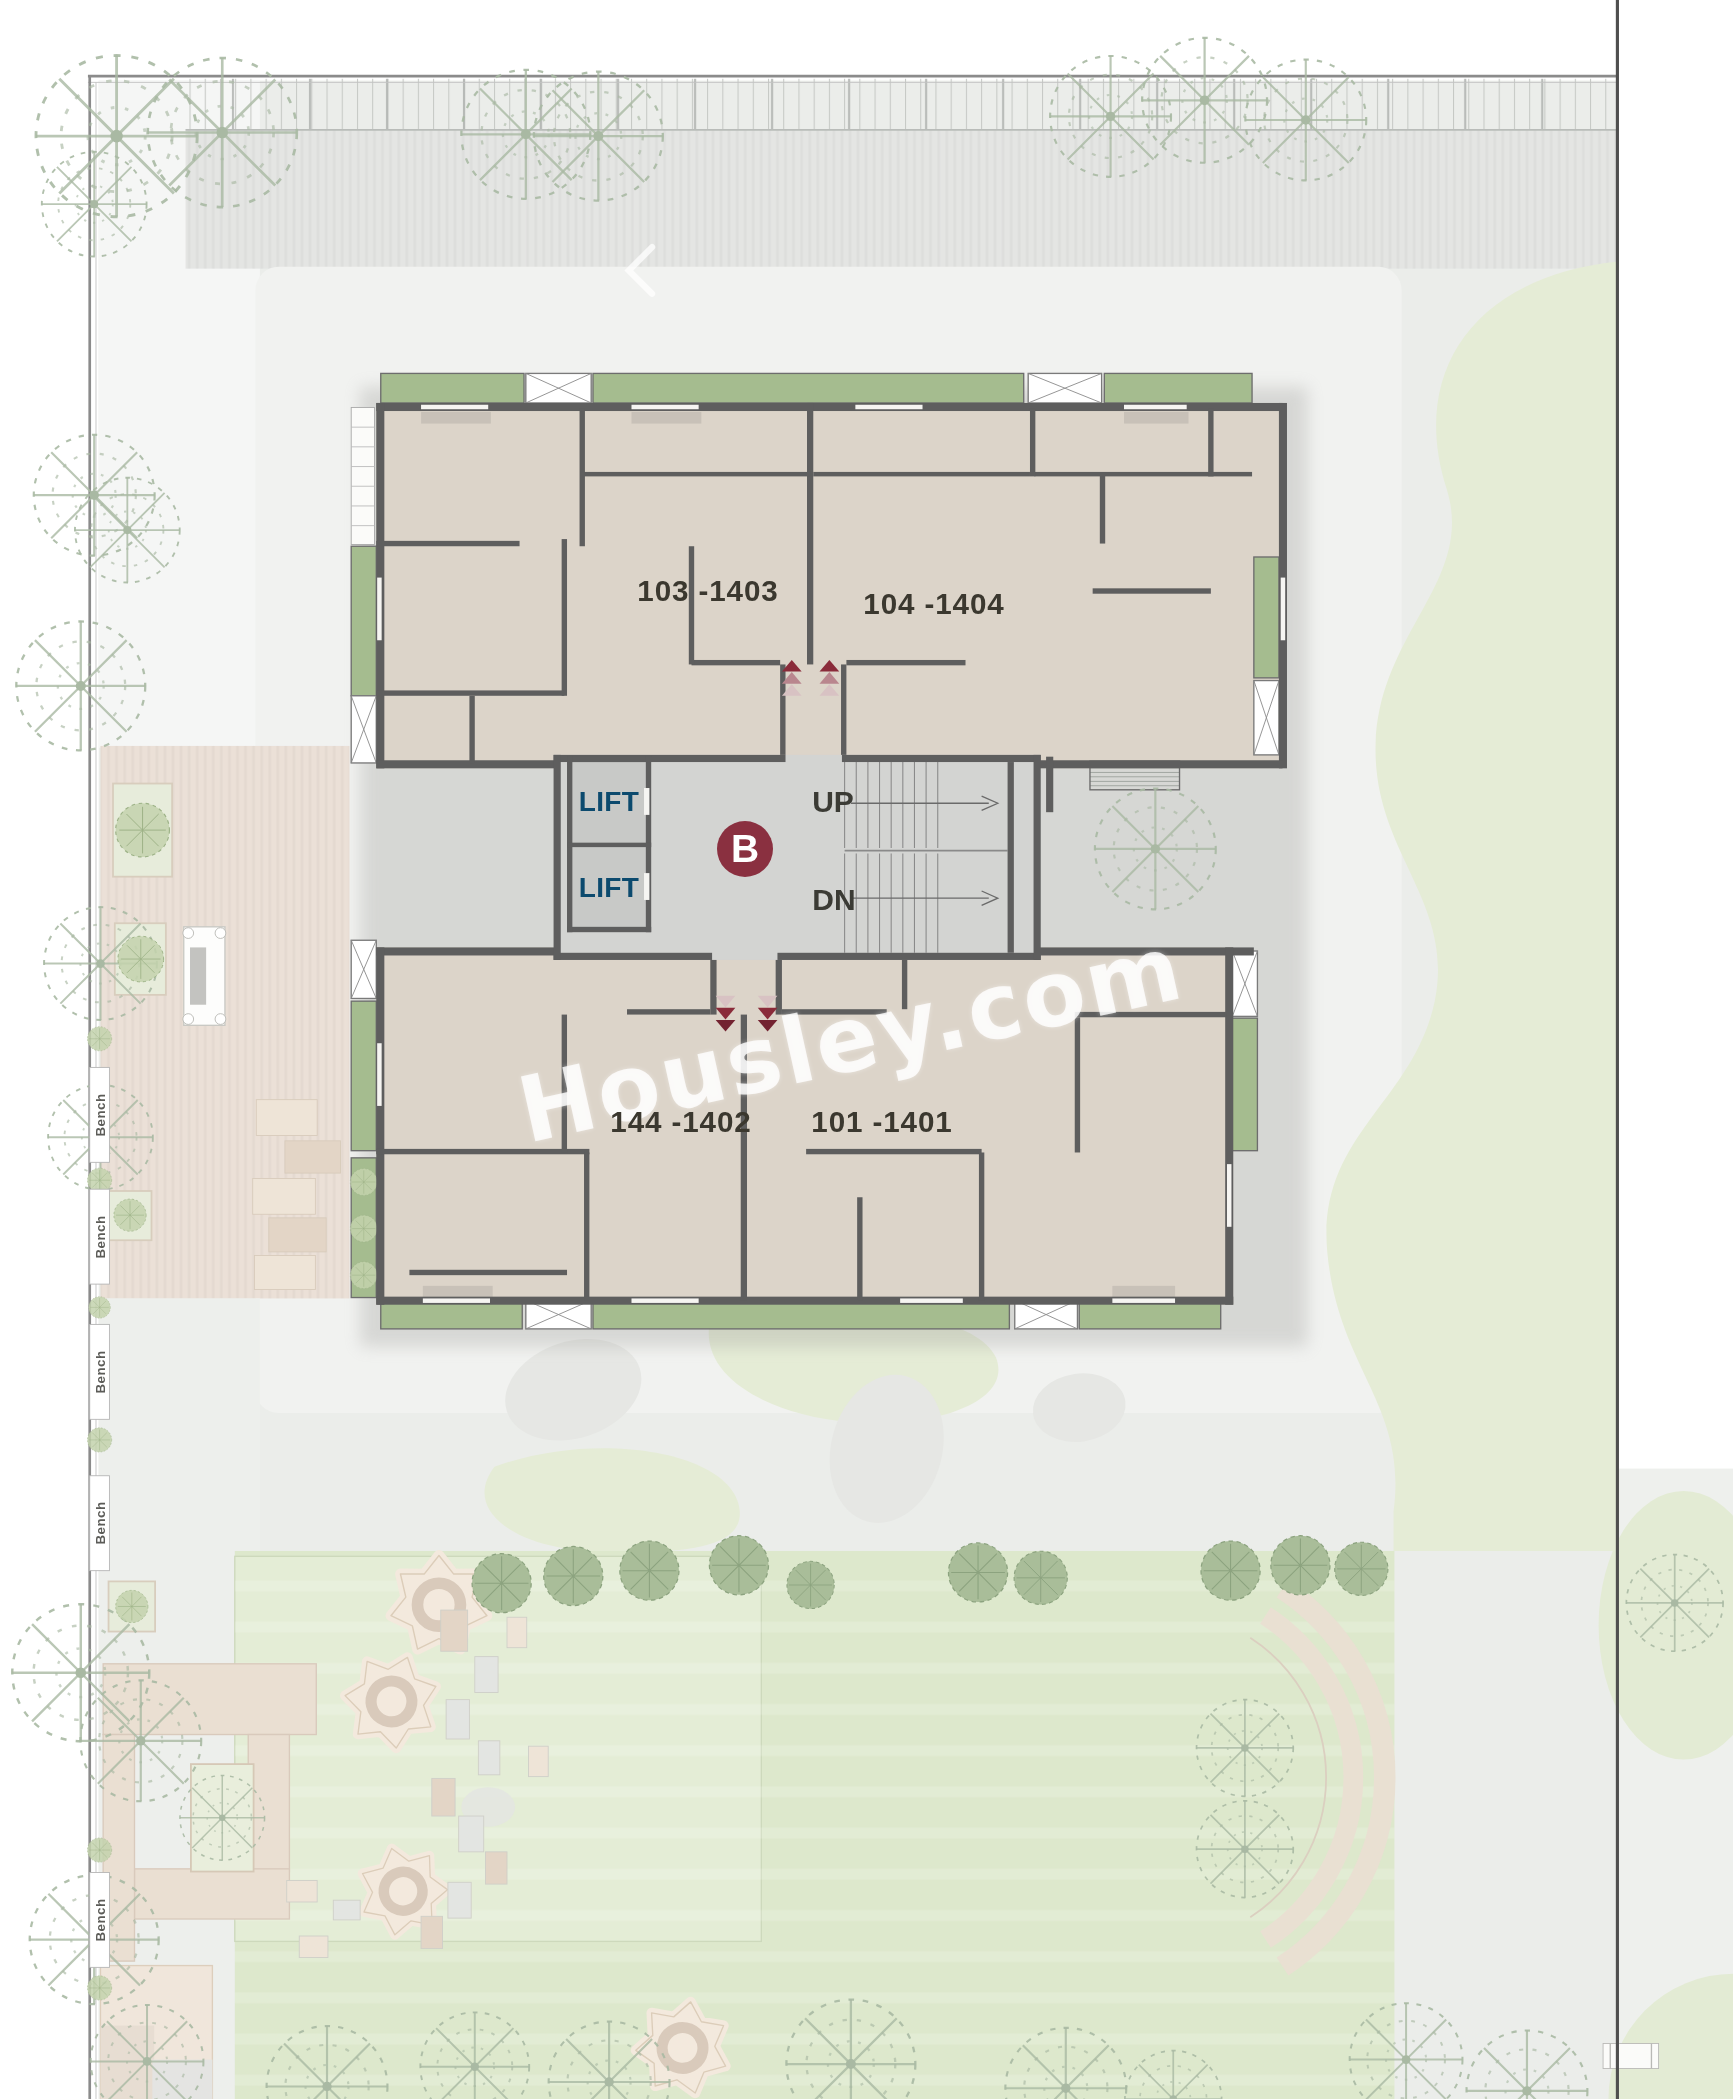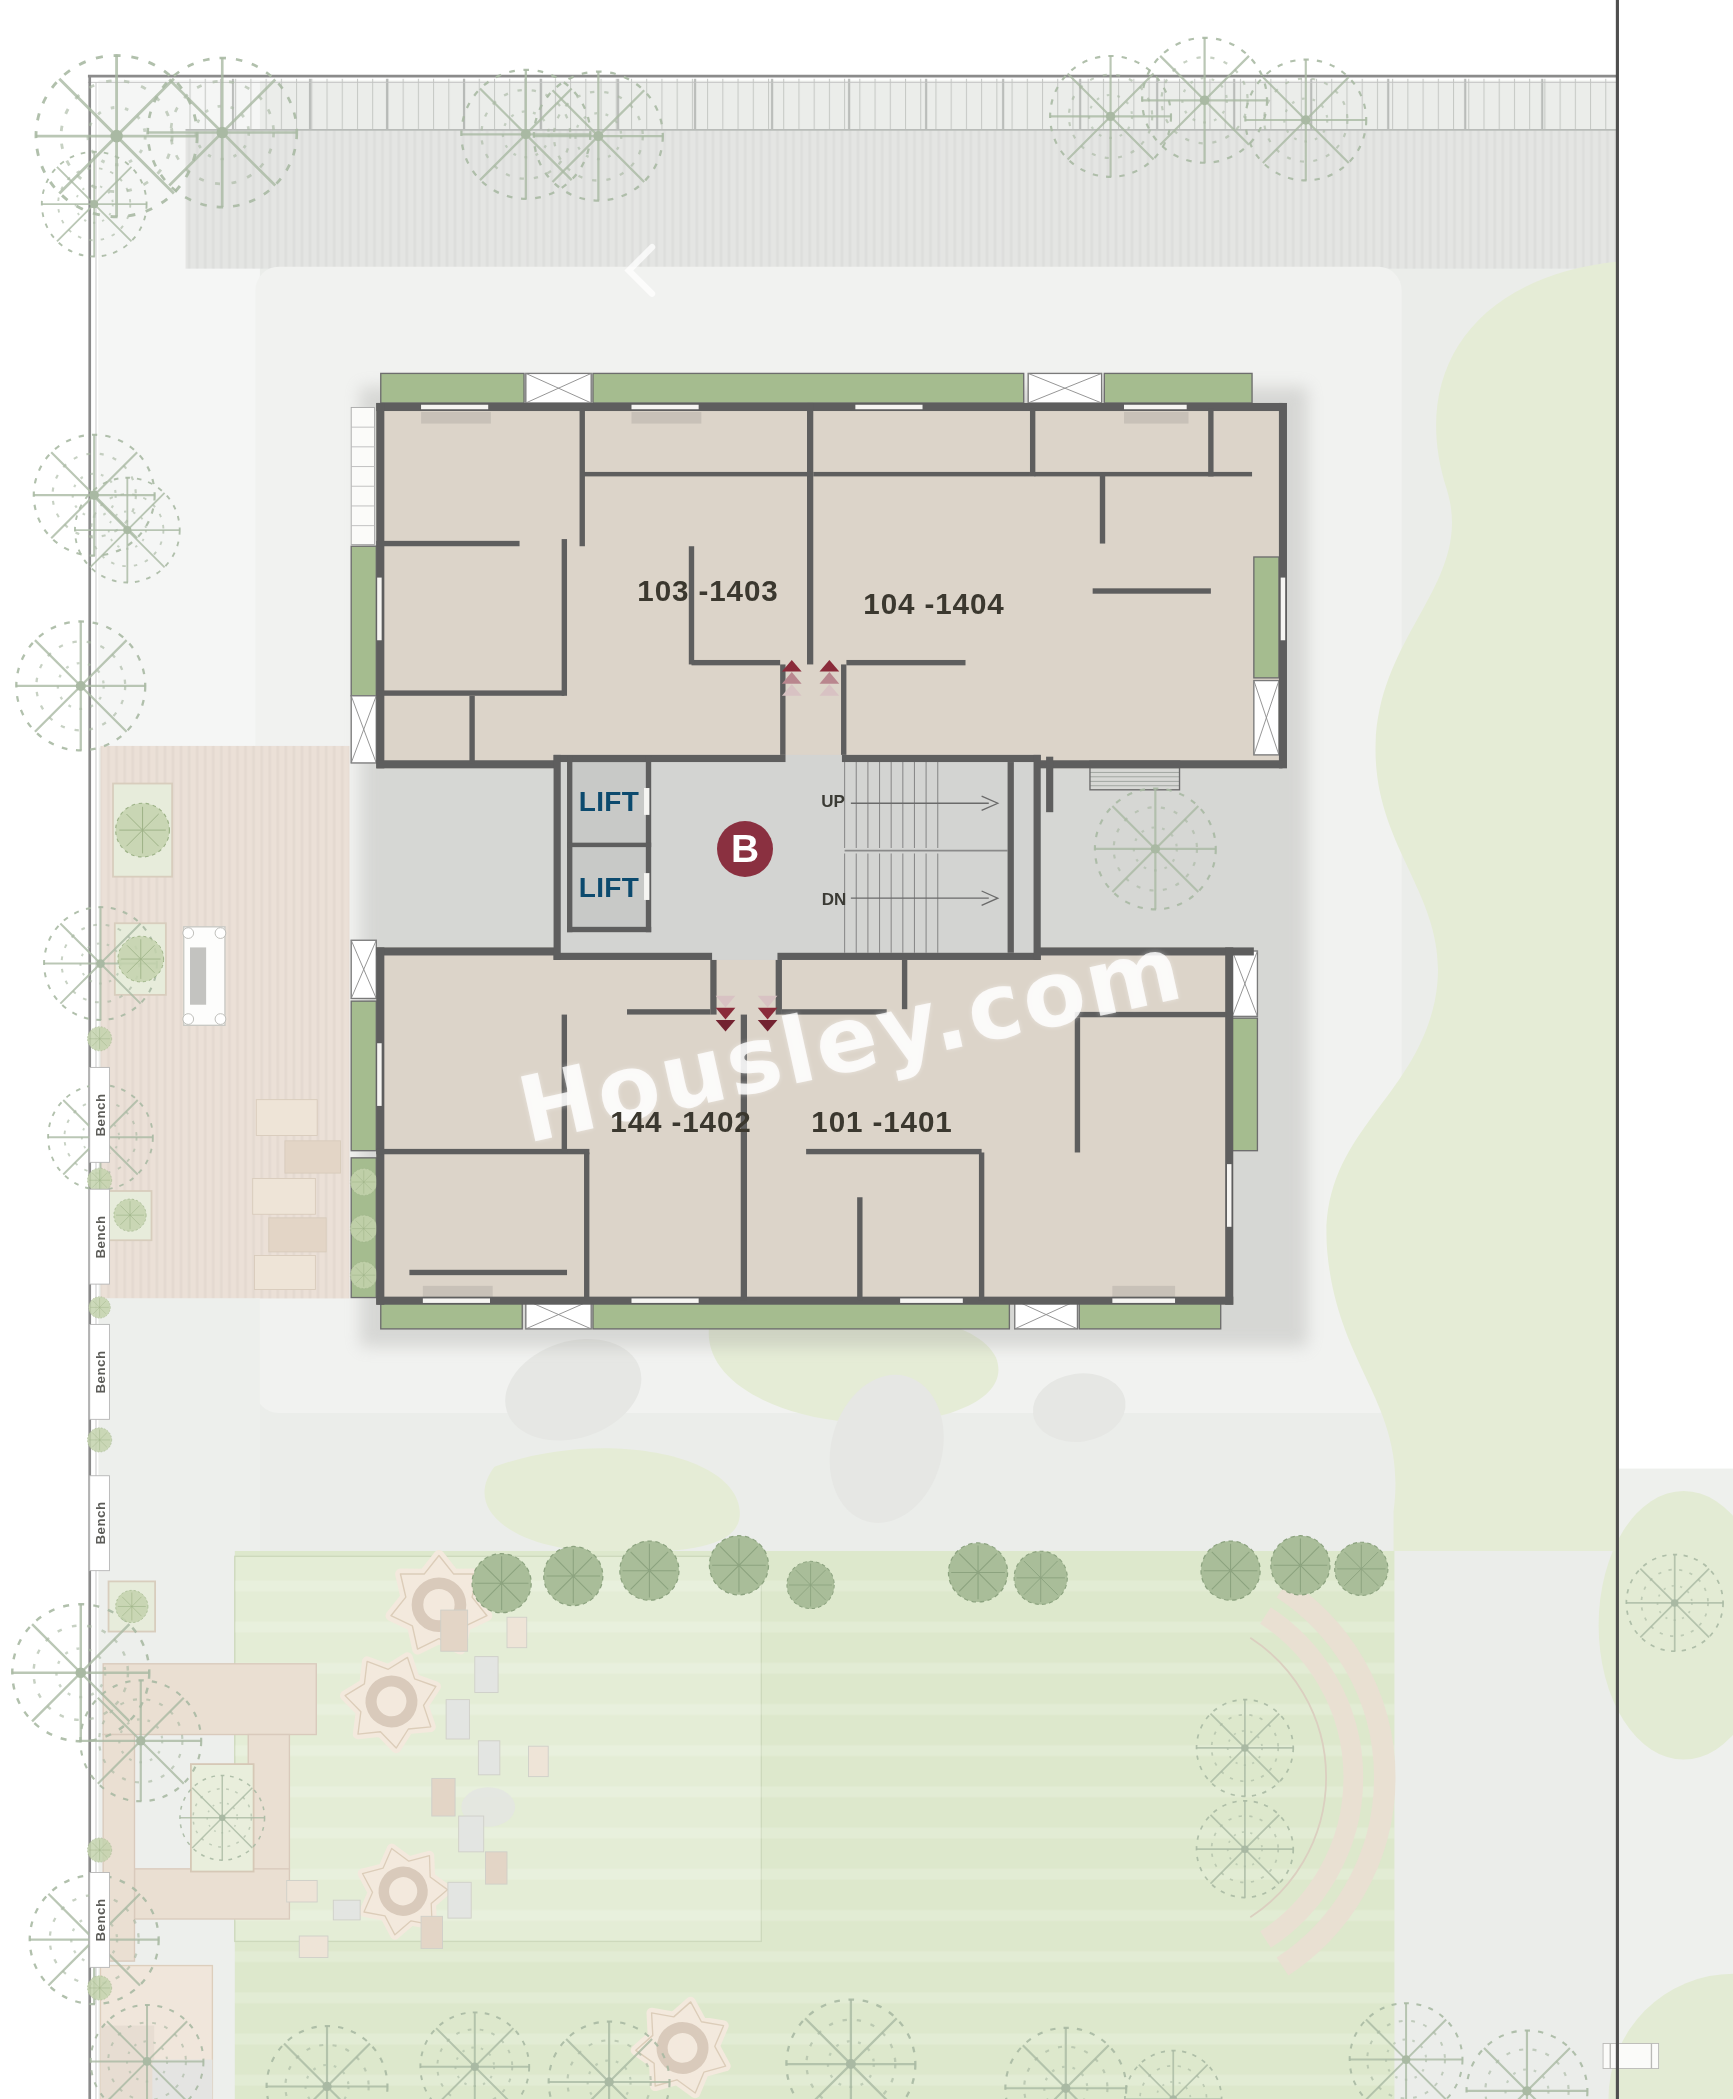--- a/index.html
+++ b/index.html
@@ -2,21 +2,21 @@
 <html style="font-size:14.3px"><head>
 <meta charset="utf-8">
 <style>
   html,body{margin:0;padding:0;background:#ffffff;}
   #stage{position:relative;width:1734px;height:2099px;background:#ffffff;overflow:hidden;
          font-family:"Liberation Sans",sans-serif;}
   #plan-svg{position:absolute;left:0;top:0;}
   .ov{position:absolute;transform:translate(-50%,-50%);white-space:nowrap;}
   .lbl-unit{font-weight:700;font-size:29.6px;letter-spacing:0.9px;color:#3b382f;}
   .lbl-lift{font-weight:600;font-size:28px;letter-spacing:0.4px;color:#0c4a6e;}
-  .lbl-updn{font-weight:700;font-size:17px;color:#3b3b35;text-align:right;}
+  .lbl-updn{font-weight:700;font-size:30px;color:#3b3b35;text-align:right;}
   .badge-b{width:56px;height:56px;border-radius:50%;background:#8a3040;color:#ffffff;
            font-weight:700;font-size:39px;line-height:56px;text-align:center;}
   .lbl-bench{font-weight:600;font-size:13.4px;letter-spacing:0.4px;color:#5c5c58;
              transform:translate(-50%,-50%) rotate(-90deg);}
   .watermark{font-family:"DejaVu Sans","Liberation Sans",sans-serif;font-weight:700;
              font-size:91px;letter-spacing:2.7px;color:rgba(255,255,255,.82);
              transform:translate(-50%,-50%) rotate(-12.5deg);
              text-shadow:0 0 5.4px rgba(255,255,255,.4);}
 </style>
 </head>

